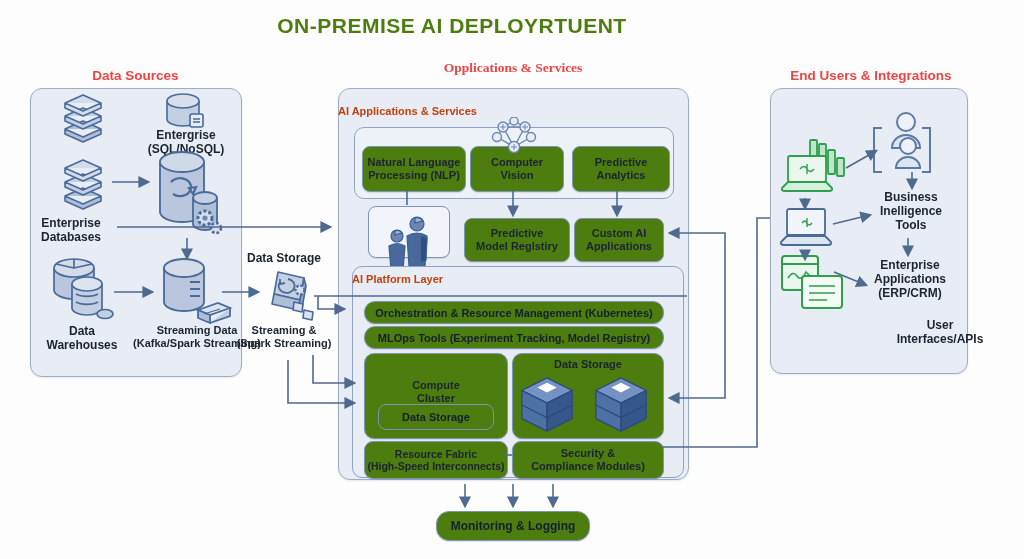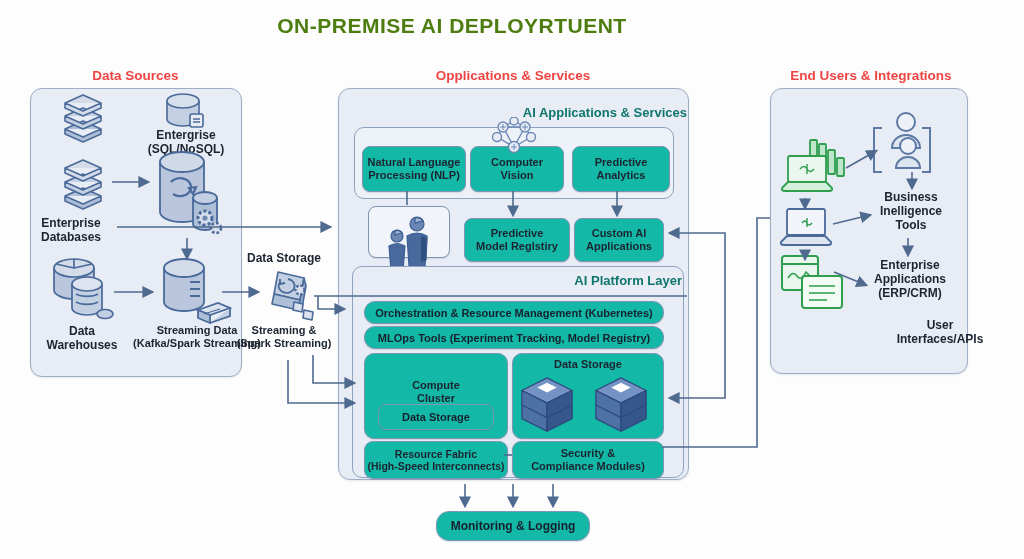--- a/index.html
+++ b/index.html
@@ -12,37 +12,37 @@
     width:824px;top:14px;left:0;text-align:center;font-size:21px;font-weight:bold;
     letter-spacing:.5px;color:#4d7c0f;margin-left:40px;
   }
   .colhdr{font-size:13.5px;font-weight:bold;text-align:center;color:#ef4444;}
   .panel{
     background:#e8ecf4;border:1.5px solid #9fadc4;border-radius:12px;
     box-shadow:0 1px 2px rgba(60,80,110,.12);
   }
   .innerbox{border:1.3px solid #8fa3c0;border-radius:10px;background:#edf1f8;}
   .box{
-    background:#14b8a6;border:1.3px solid #7e94b5;border-radius:8px;
+    background:#4d7c0f;border:1.3px solid #7e94b5;border-radius:8px;
     display:flex;align-items:center;justify-content:center;text-align:center;
     font-weight:bold;color:#15202e;box-shadow:0 1px 1px rgba(60,80,110,.15);
   }
   .lbl{white-space:pre-line;text-align:center;font-weight:bold;color:#1b2430;line-height:1.18;}
   .fs11{font-size:11px;} .fs105{font-size:10.5px;} .fs12{font-size:12px;}
-  .paneltitle{font-size:13px;font-weight:bold;text-align:right;color:#0f766e;}
+  .paneltitle{font-size:11px;font-weight:bold;text-align:left;color:#c2410c;}
   svg{display:block;}
   #wires{pointer-events:none;z-index:9;}
   .icon{z-index:4;}
 </style>
 </head>
 <body>
 
 <div class="abs title">ON-PREMISE AI DEPLOYRTUENT</div>
 <div class="abs colhdr" style="left:33px;top:68px;width:205px;">Data Sources</div>
-<div class="abs colhdr" style="left:338px;top:68px;width:350px;">Opplications &amp; Services</div>
+<div class="abs colhdr" style="left:338px;top:60px;width:350px;font-family:Liberation Serif, serif;">Opplications &amp; Services</div>
 <div class="abs colhdr" style="left:766px;top:68px;width:210px;">End Users &amp; Integrations</div>
 
 <div class="abs panel" style="left:30px;top:88px;width:210px;height:287px;"></div>
 <div class="abs panel" style="left:338px;top:88px;width:349px;height:390px;"></div>
 <div class="abs panel" style="left:770px;top:88px;width:196px;height:284px;"></div>
 
 <svg class="abs icon" style="left:58px;top:93px;" width="50" height="50" viewBox="0 0 50 50">
   <g stroke="#4a6a9a" stroke-width="1.6" stroke-linejoin="round">
     <path d="M25,28 L43,36 L25,44 L7,36 Z M7,36 L7,41 L25,49 L43,41 L43,36" fill="#aebfd8"></path>
     <path d="M25,15 L43,23 L25,31 L7,23 Z M7,23 L7,28 L25,36 L43,28 L43,23" fill="#c3cfe2"></path>

